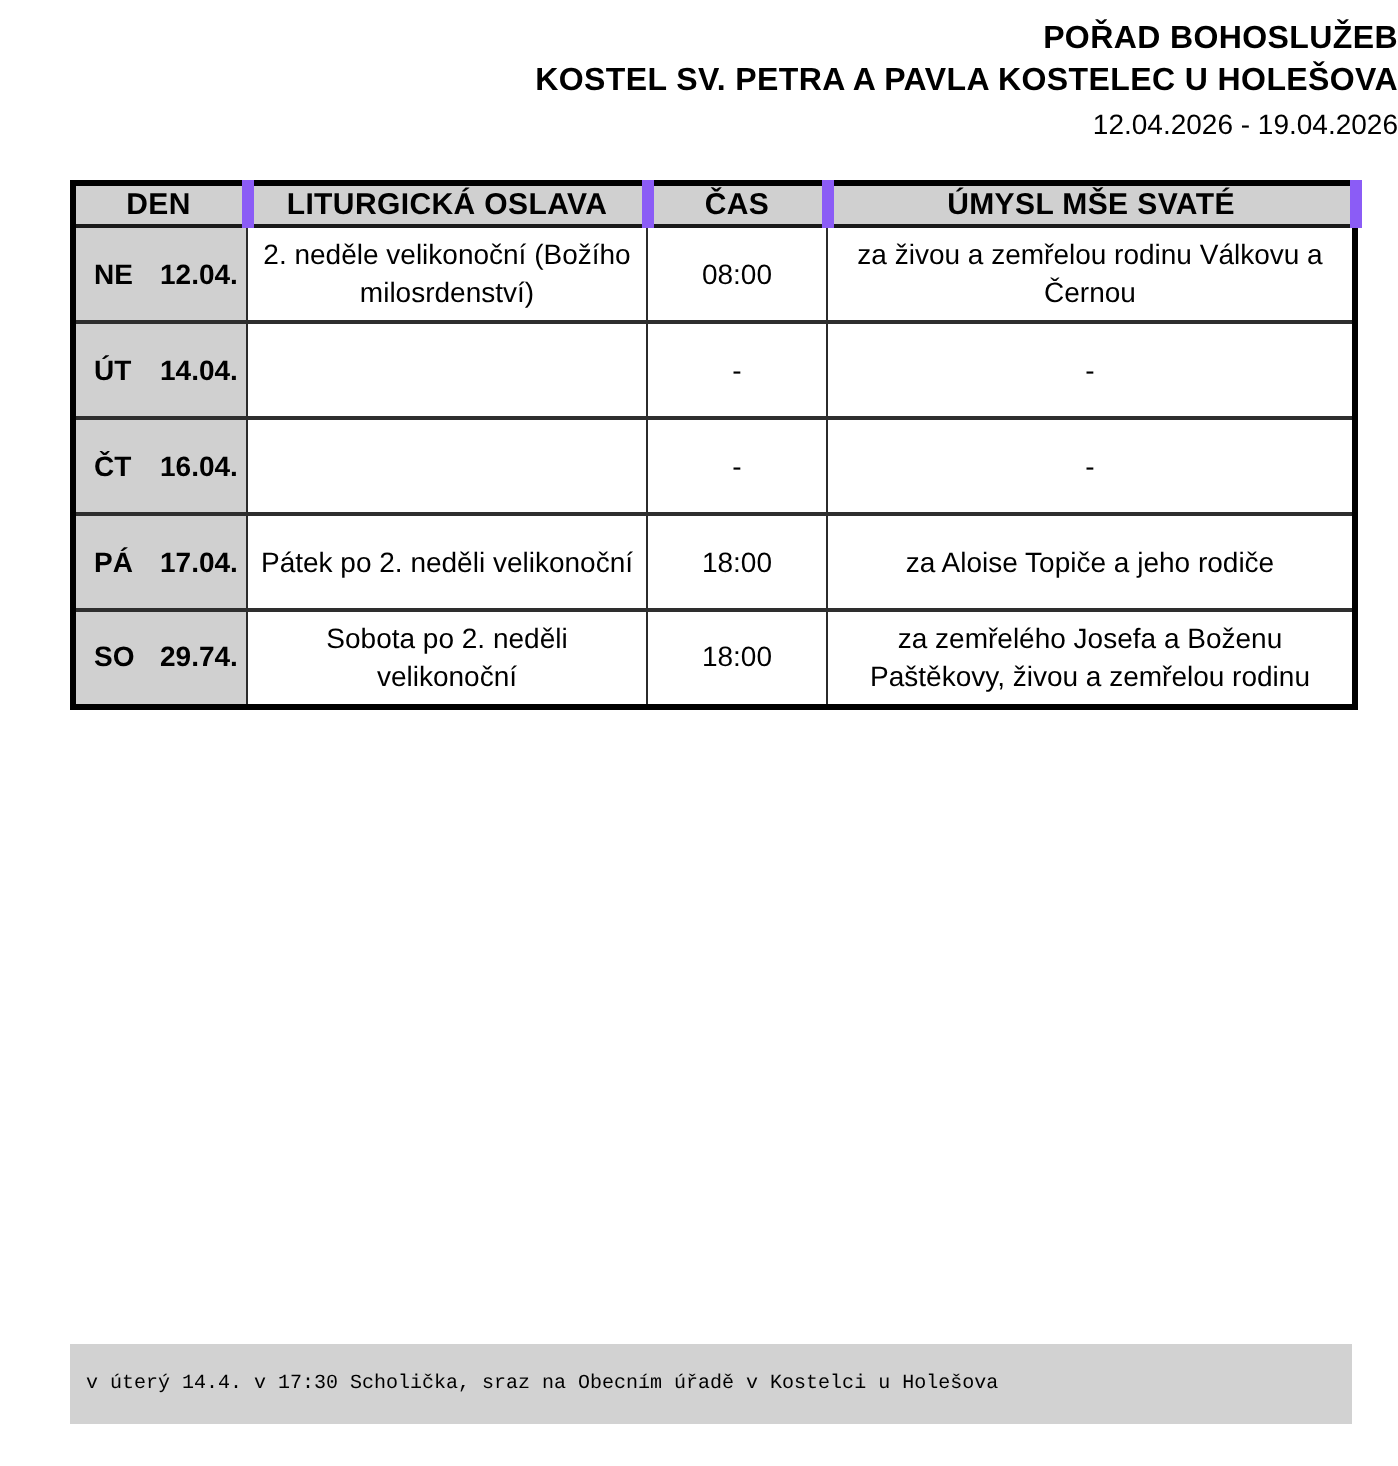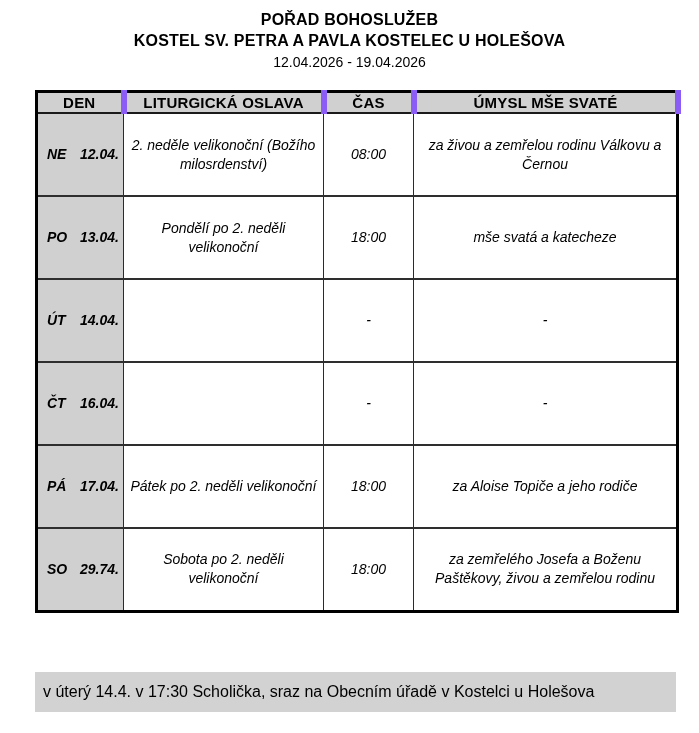--- a/index.html
+++ b/index.html
@@ -5,21 +5,21 @@
   * { margin: 0; padding: 0; box-sizing: border-box; }
   html, body {
     width: 699px; height: 733px;
     background: #ffffff;
     font-family: "Liberation Sans", sans-serif;
     color: #000000;
     overflow: hidden;
   }
   .page { position: relative; width: 699px; height: 733px; background: #fff; }
 
-  .titles { position: absolute; top: 9px; left: 0; width: 699px; text-align: center; }
+  .titles { position: absolute; top: 9px; left: 0; width: 699px; text-align: right; }
   .title-line1 { font-size: 16px; font-weight: bold; line-height: 21px; letter-spacing: 0.2px; }
   .title-line2 { font-size: 16px; font-weight: bold; line-height: 21px; letter-spacing: 0.2px; }
   .title-date  { font-size: 14px; font-weight: normal; line-height: 20px; margin-top: 1px; }
 
   table.schedule {
     position: absolute; left: 35px; top: 90px;
     width: 641px;
     border-collapse: collapse;
     table-layout: fixed;
     border: 3px solid #000;
@@ -41,38 +41,39 @@
     text-align: center;
     vertical-align: middle;
     padding: 2px 4px;
     line-height: 19px;
     border-left: 1px solid #2b2b2b;
     border-right: 1px solid #2b2b2b;
     border-top: 2px solid #2e2e2e;
     border-bottom: 2px solid #2e2e2e;
     overflow: hidden;
   }
-  .schedule tbody tr { height: 83px; font-style: italic; }
+  .schedule tbody tr { height: 48px; }
   td.day-cell {
     background: #d0d0d0;
     font-weight: bold;
     text-align: left;
     padding-left: 9px;
     white-space: nowrap;
   }
   td.day-cell .dow { display: inline-block; min-width: 24px; margin-right: 9px; }
 
   .footer-bar {
     position: absolute; left: 35px; top: 672px;
     width: 641px; height: 40px;
     background: #d2d2d2;
     display: flex;
     align-items: center;
     padding-left: 8px;
-    font-size: 16px;
+    font-size: 10px;
+    font-family: Liberation Mono, monospace;
   }
 </style>
 </head>
 <body>
 
 <div class="page">
 
   <div class="titles">
     <div class="title-line1">POŘAD BOHOSLUŽEB</div>
     <div class="title-line2">KOSTEL SV. PETRA A PAVLA KOSTELEC U HOLEŠOVA</div>
@@ -95,26 +96,20 @@
       </tr>
     </thead>
     <tbody>
       <tr>
         <td class="day-cell"><span class="dow">NE</span><span>12.04.</span></td>
         <td>2. neděle velikonoční (Božího milosrdenství)</td>
         <td>08:00</td>
         <td>za živou a zemřelou rodinu Válkovu a Černou</td>
       </tr>
       <tr>
-        <td class="day-cell"><span class="dow">PO</span><span>13.04.</span></td>
-        <td>Pondělí po 2. neděli velikonoční</td>
-        <td>18:00</td>
-        <td>mše svatá a katecheze</td>
-      </tr>
-      <tr>
         <td class="day-cell"><span class="dow">ÚT</span><span>14.04.</span></td>
         <td></td>
         <td>-</td>
         <td>-</td>
       </tr>
       <tr>
         <td class="day-cell"><span class="dow">ČT</span><span>16.04.</span></td>
         <td></td>
         <td>-</td>
         <td>-</td>

